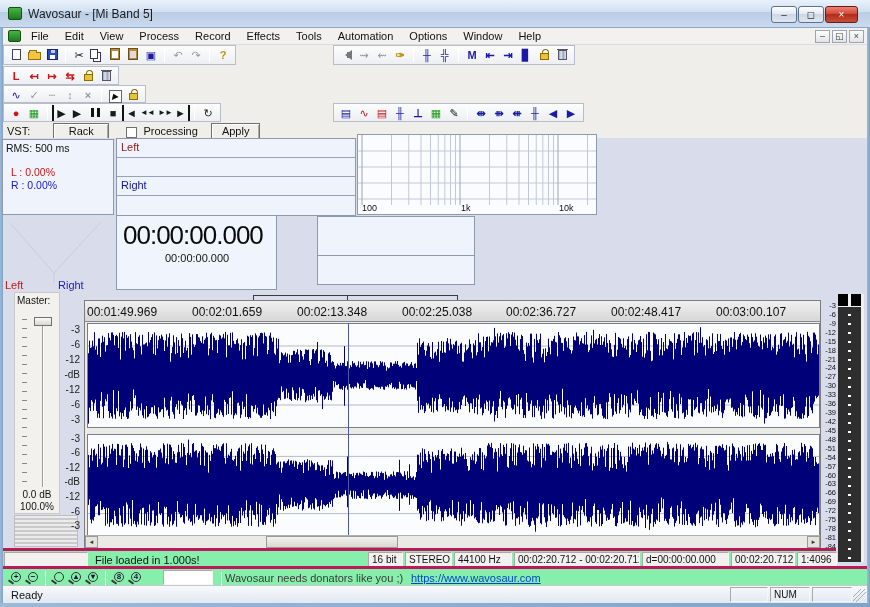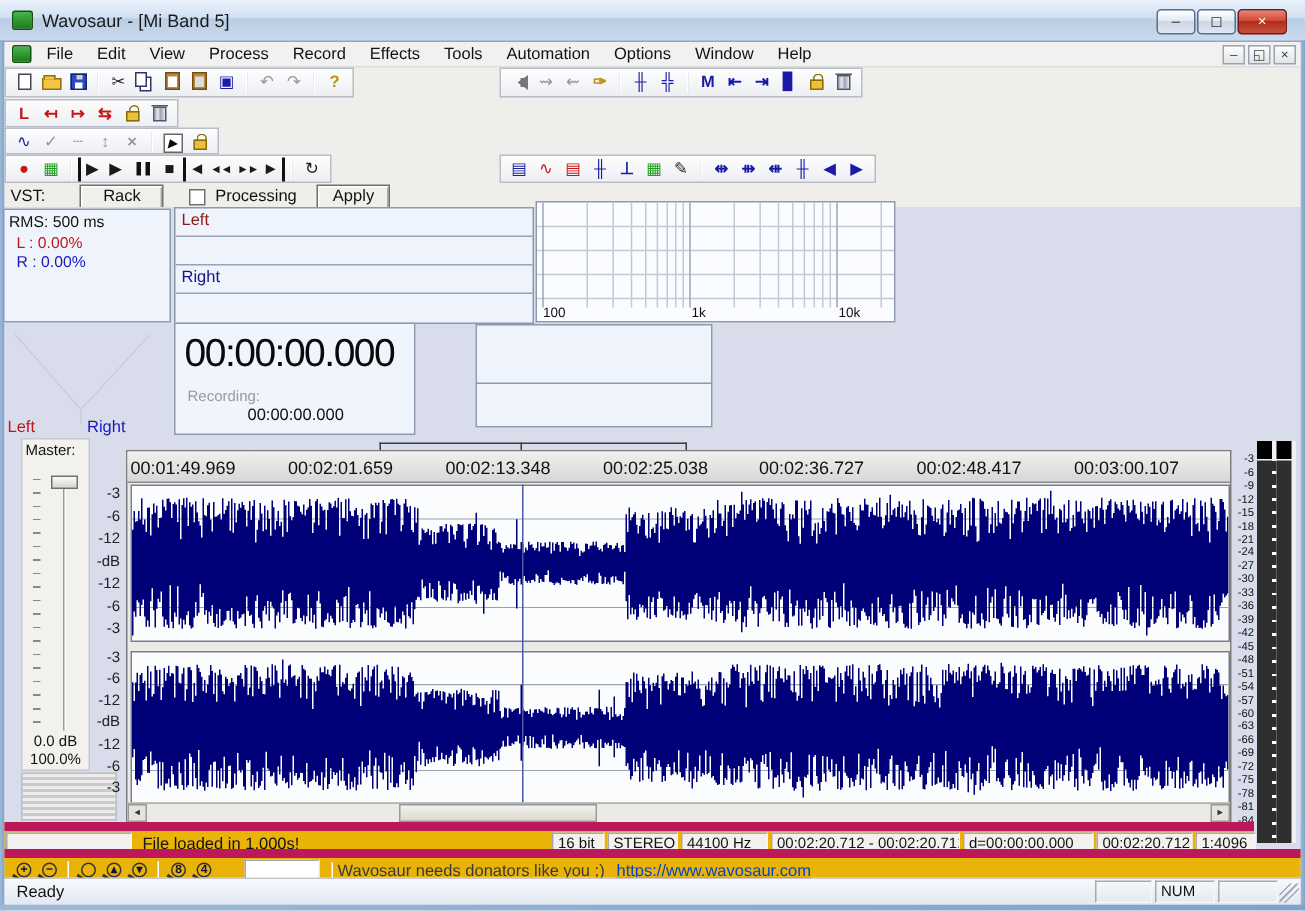--- a/index.html
+++ b/index.html
@@ -64,21 +64,21 @@
   .chan{position:absolute;left:2px;width:733px;background:#fbfcfe;border:1px solid #787f8c}
   #hscroll{position:absolute;left:0px;top:234px;width:735px;height:13px;background:#eceae6;border-top:1px solid #b0b0b0}
   .sarrow{position:absolute;top:0;width:13px;height:12px;background:#e6e3de;border:1px solid #9a9a9a;font-size:6px;text-align:center;line-height:11px;color:#333}
   #sthumb{position:absolute;left:181px;top:0;width:132px;height:12px;background:linear-gradient(#f4f2ee,#dcd8d0);border:1px solid #9a9a9a}
   .dbcol{position:absolute;width:28px;display:flex;flex-direction:column;justify-content:space-around;text-align:right;font-size:10px;color:#222}
   #meterscale{position:absolute;display:flex;flex-direction:column;justify-content:space-between;text-align:right;font-size:7.5px;color:#111;line-height:8px}
   .mbar{position:absolute;top:13px;width:10px;background:#2e2e2e}
   .mclip{position:absolute;top:0;width:10px;height:12px;background:#000}
   .mgap{position:absolute;left:10px;top:13px;width:3px;background:repeating-linear-gradient(#2e2e2e 0 7px,#fff 7px 9px)}
   
-  .statrow{background:#eab308;border-top:6px solid #be185d}
+  .statrow{background:#86efac;border-top:3px solid #be185d}
   .statfield{position:absolute;top:1px}
   a.link{color:#0645c8;text-decoration:underline;cursor:pointer}
   .grip{position:absolute;right:1px;bottom:1px;width:13px;height:13px;background:
     linear-gradient(135deg,transparent 0 5px,#aab 5px 6px,transparent 6px 8px,#aab 8px 9px,transparent 9px 11px,#aab 11px 12px,transparent 12px)}
 </style>
 </head>
 <body>
 
 <div class="abs frame" style="left:0;top:0;width:3px;height:607px"></div>
 <div class="abs frame" style="left:867px;top:0;width:3px;height:607px"></div>
@@ -127,21 +127,21 @@
     <span class="chk" style="margin-left:14px;vertical-align:middle"></span>
     <span style="vertical-align:top;line-height:17px;margin-left:3px">Processing</span>
     <span class="btn" style="margin-left:10px;min-width:48px;text-align:center">Apply</span>
   </div>
 </div>
 
 <div class="abs" id="workspace"></div>
 
 <div class="panel" style="left:2px;top:139px;width:112px;height:76px;font-size:10.5px;padding:2px 0 0 3px">
   <div style="color:#111">RMS: 500 ms</div>
-  <div style="color:#c01818;padding-left:5px;margin-top:2px">L : 0.00%</div>
+  <div style="color:#c01818;padding-left:5px;margin-top:12px">L : 0.00%</div>
   <div style="color:#1818c0;padding-left:5px;margin-top:1px">R : 0.00%</div>
 </div>
 
 <div class="abs" style="left:2px;top:215px;width:112px;height:78px">
   <svg width="112" height="70">
     <line x1="8" y1="8" x2="52" y2="58" stroke="#c7cdd9" stroke-width="1"></line>
     <line x1="98" y1="8" x2="52" y2="58" stroke="#c7cdd9" stroke-width="1"></line>
     <line x1="52" y1="58" x2="52" y2="68" stroke="#c7cdd9" stroke-width="1"></line>
   </svg>
   <span class="abs" style="left:3px;top:64px;color:#c01818">Left</span>
@@ -182,21 +182,20 @@
       <line x1="200" y1="0" x2="200" y2="70" stroke="#9aa6b8" stroke-width="1"></line>
       <line x1="229.50093957507016" y1="0" x2="229.50093957507016" y2="70" stroke="#c2c9d6" stroke-width="1"></line>
     </svg>
   <span class="abs" style="left:4px;bottom:1px;font-size:9px">100</span>
   <span class="abs" style="left:103px;bottom:1px;font-size:9px">1k</span>
   <span class="abs" style="left:201px;bottom:1px;font-size:9px">10k</span>
 </div>
 
 <div class="panel" style="left:116px;top:215px;width:161px;height:75px;background:#f0f5fd">
   <div style="font-size:26px;color:#0a0a0a;padding:4px 0 0 6px;letter-spacing:-1px">00:00:00.000</div>
-  <div style="color:#9a9a9a;font-size:10px;padding:8px 0 0 8px">Recording:</div>
   <div style="font-size:11px;color:#111;padding:1px 0 0 48px">00:00:00.000</div>
 </div>
 
 <div class="panel" style="left:317px;top:216px;width:158px;height:69px">
   <div style="position:absolute;left:0;top:38px;width:100%;height:1px;background:#8d99ad"></div>
 </div>
 
 <div class="abs" style="left:14px;top:292px;width:46px;height:222px;background:#f2f1ee;border:1px solid #c9c9c9">
   <div style="font-size:10px;padding:2px 0 0 2px">Master:</div>
   <div style="position:absolute;left:7px;top:26px;width:5px;height:168px;background:repeating-linear-gradient(#888 0 1px,transparent 1px 9px)"></div>

